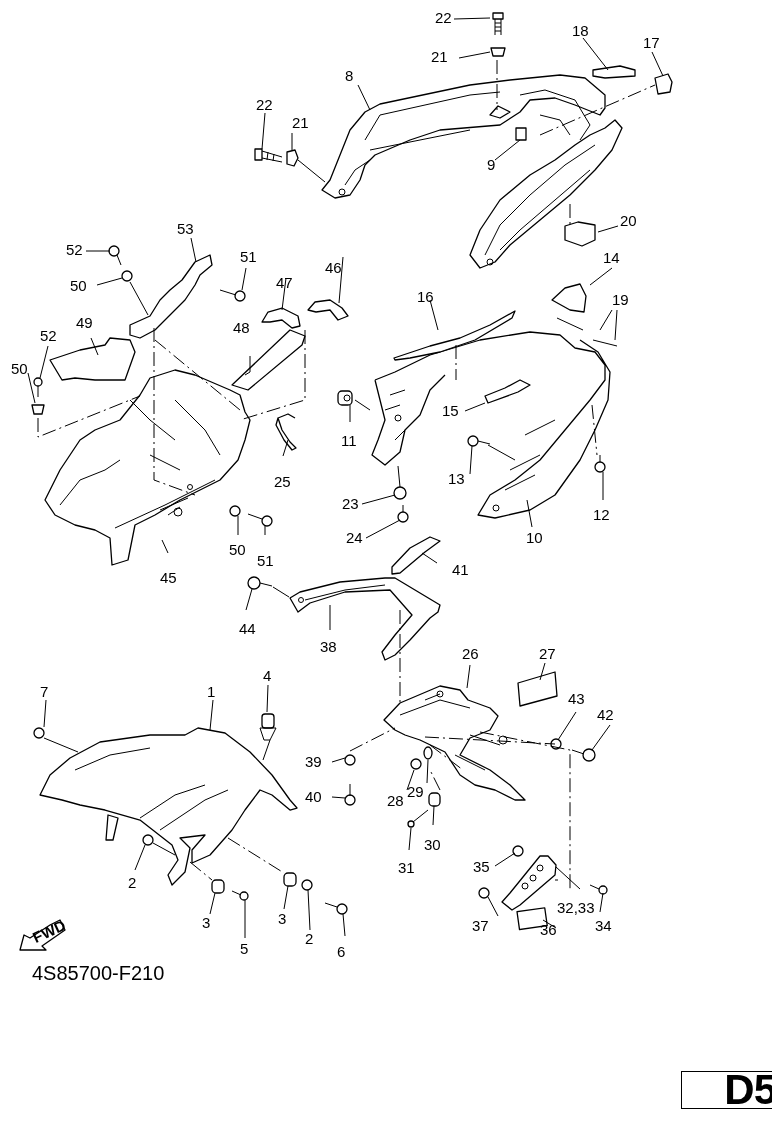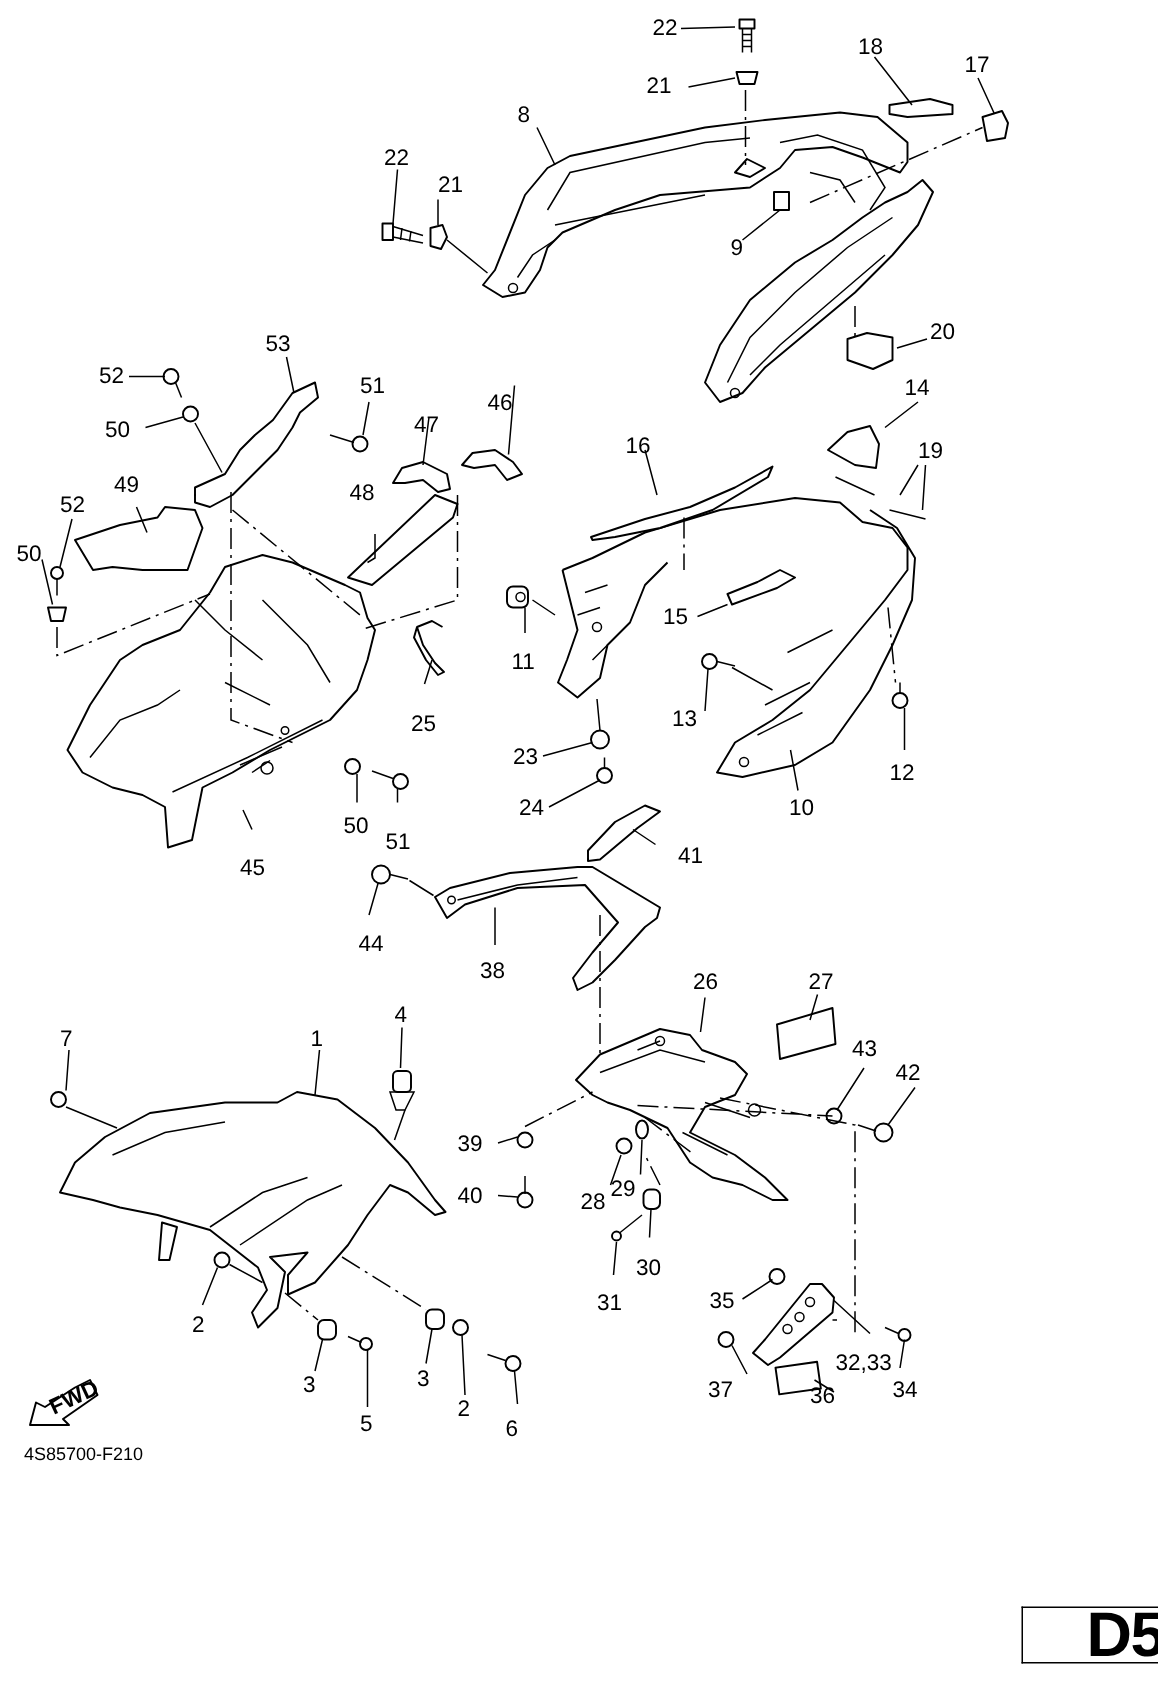--- a/index.html
+++ b/index.html
@@ -3,21 +3,21 @@
 <meta charset="utf-8">
 <style>
   html, body { margin:0; padding:0; background:#ffffff; }
   body { width:772px; height:1128px; position:relative; overflow:hidden; font-family:"Liberation Sans", sans-serif; }
   #diagram { position:absolute; left:0; top:0; width:772px; height:1128px; }
   .part { fill:#ffffff; stroke:#000; stroke-width:1.3; stroke-linejoin:round; }
   .detail { fill:none; stroke:#000; stroke-width:1; }
   .leader { fill:none; stroke:#000; stroke-width:1; }
   .dash { fill:none; stroke:#000; stroke-width:1; stroke-dasharray:14 4 2 4; }
   .callout { font-family:"Liberation Sans", sans-serif; font-size:15px; fill:#000; }
-  .code { position:absolute; left:16px; top:962px; font-size:12px; color:#000; }
+  .code { position:absolute; left:32px; top:962px; font-size:20px; color:#000; }
   .pagebox { position:absolute; left:681px; top:1071px; width:95px; height:38px; border:1.5px solid #000; border-right:none; box-sizing:border-box; }
   .pagelabel { position:absolute; right:0; top:-6px; font-size:42px; font-weight:bold; line-height:48px; color:#000; letter-spacing:-1px; }
 </style>
 </head>
 <body>
 
 <svg id="diagram" viewBox="0 0 772 1128" xmlns="http://www.w3.org/2000/svg">
 
   <g>
     <path class="part" d="M322,190 L330,180 L350,130 L365,112 L380,104 L470,85 L510,80 L560,75 L585,78 L605,95 L605,108 L600,115 L575,105 L555,98 L530,100 L520,112 L500,125 L440,130 L410,140 L375,155 L365,165 L360,180 L350,195 L335,198 Z"></path>

